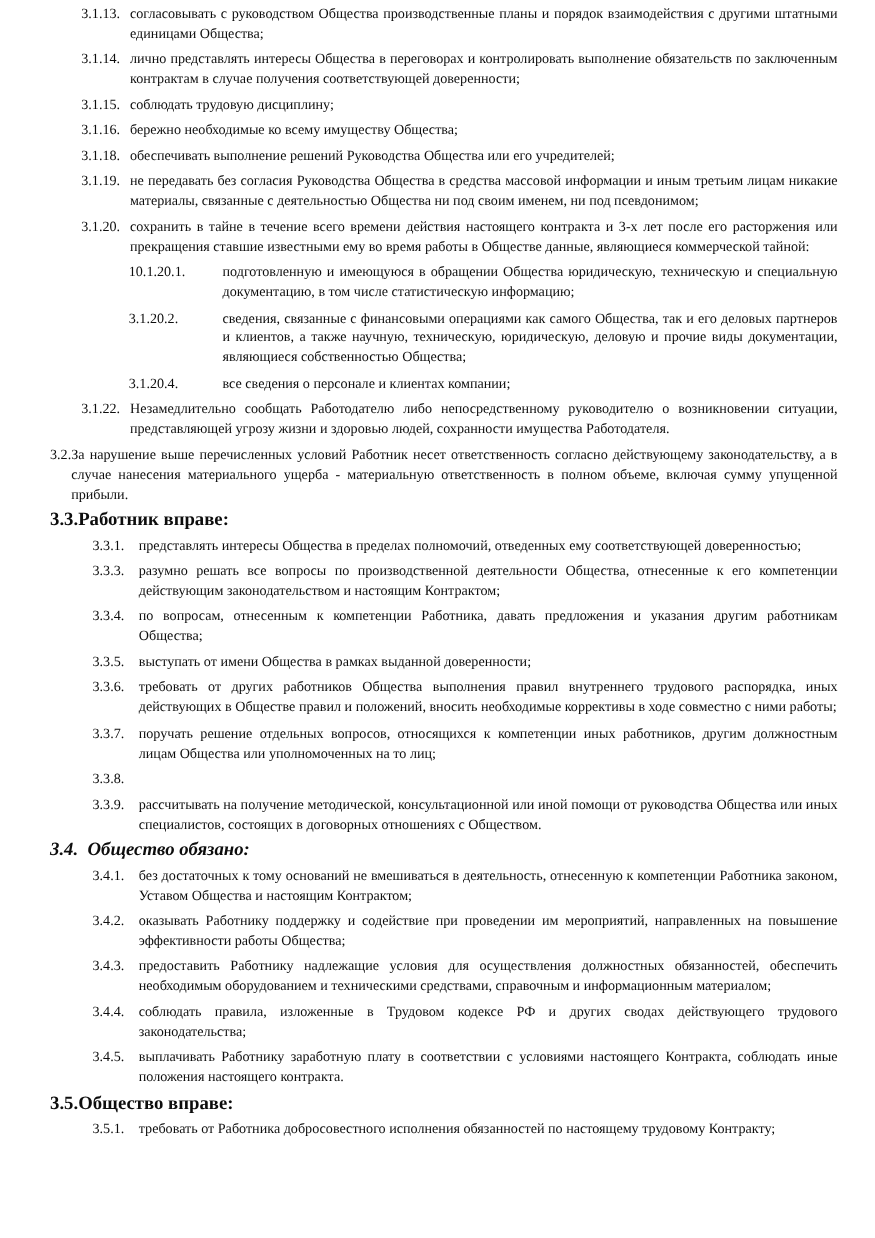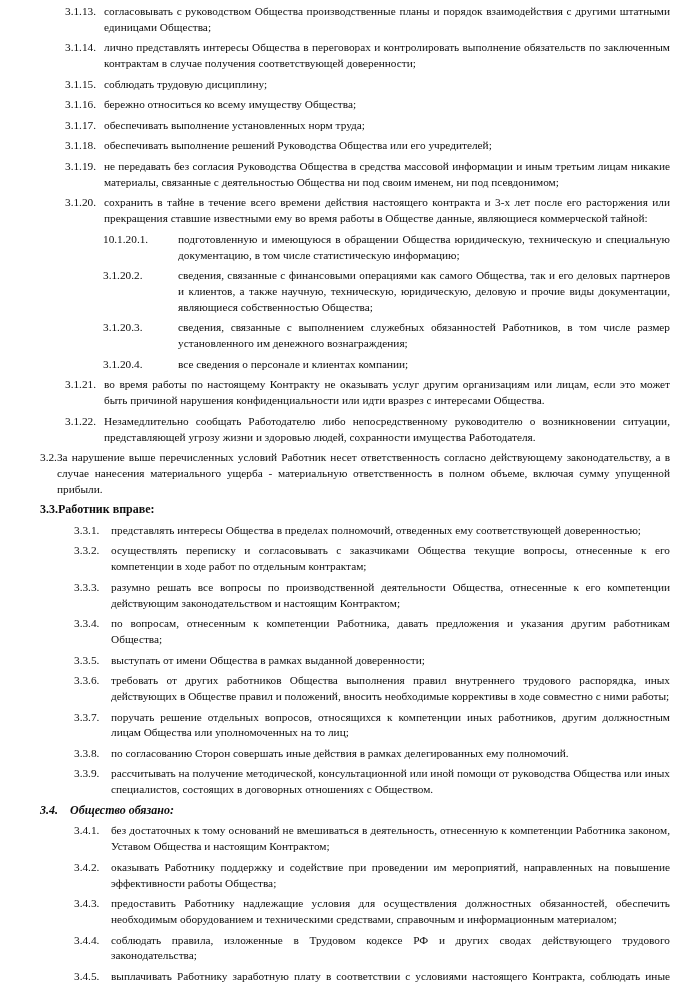--- a/index.html
+++ b/index.html
@@ -56,21 +56,21 @@
   .lvl3b .num { width: 33px; }
   .lvl3b .txt { padding-left: 4px; }
 
   
   .tight { padding-left: 27px; }
   .tight .num { width: auto; }
   .tight .txt { padding-left: 0; }
 
   
   .heading {
-    font-size: 12px;
+    font-size: 15px;
     line-height: 15.9px;
     font-weight: bold;
     margin: 0 0 4.6px 0;
     display: flex;
     align-items: flex-end;
   }
   .heading.h-tight { padding-left: 27px; }
   .heading.h-tight .num { white-space: nowrap; }
   .heading.h-tight .txt { padding-left: 0; }
 
@@ -90,25 +90,21 @@
       <div class="item lvl3">
         <span class="num">3.1.14.</span>
         <span class="txt">лично представлять интересы Общества в переговорах и контролировать выполнение обязательств по заключенным контрактам в случае получения соответствующей доверенности;</span>
       </div>
       <div class="item lvl3">
         <span class="num">3.1.15.</span>
         <span class="txt">соблюдать трудовую дисциплину;</span>
       </div>
       <div class="item lvl3">
         <span class="num">3.1.16.</span>
-        <span class="txt">бережно относиться ко всему имуществу Общества;</span>
-      </div>
-      <div class="item lvl3">
-        <span class="num">3.1.17.</span>
-        <span class="txt">обеспечивать выполнение установленных норм труда;</span>
+        <span class="txt">бережно необходимые ко всему имуществу Общества;</span>
       </div>
       <div class="item lvl3">
         <span class="num">3.1.18.</span>
         <span class="txt">обеспечивать выполнение решений Руководства Общества или его учредителей;</span>
       </div>
       <div class="item lvl3">
         <span class="num">3.1.19.</span>
         <span class="txt">не передавать без согласия Руководства Общества в средства массовой информации и иным третьим лицам никакие материалы, связанные с деятельностью Общества ни под своим именем, ни под псевдонимом;</span>
       </div>
       <div class="item lvl3">
@@ -117,52 +113,40 @@
       </div>
       <div class="item lvl4">
         <span class="num">10.1.20.1.</span>
         <span class="txt">подготовленную и имеющуюся в обращении Общества юридическую, техническую и специальную документацию, в том числе статистическую информацию;</span>
       </div>
       <div class="item lvl4">
         <span class="num">3.1.20.2.</span>
         <span class="txt">сведения, связанные с финансовыми операциями как самого Общества, так и его деловых партнеров и клиентов, а также научную, техническую, юридическую, деловую и прочие виды документации, являющиеся собственностью Общества;</span>
       </div>
       <div class="item lvl4">
-        <span class="num">3.1.20.3.</span>
-        <span class="txt">сведения, связанные с выполнением служебных обязанностей Работников, в том числе размер установленного им денежного вознаграждения;</span>
-      </div>
-      <div class="item lvl4">
         <span class="num">3.1.20.4.</span>
         <span class="txt">все сведения о персонале и клиентах компании;</span>
-      </div>
-      <div class="item lvl3">
-        <span class="num">3.1.21.</span>
-        <span class="txt">во время работы по настоящему Контракту не оказывать услуг другим организациям или лицам, если это может быть причиной нарушения конфиденциальности или идти вразрез с интересами Общества.</span>
       </div>
       <div class="item lvl3">
         <span class="num">3.1.22.</span>
         <span class="txt">Незамедлительно сообщать Работодателю либо непосредственному руководителю о возникновении ситуации, представляющей угрозу жизни и здоровью людей, сохранности имущества Работодателя.</span>
       </div>
       <div class="item tight">
         <span class="num">3.2.</span>
         <span class="txt">За нарушение выше перечисленных условий Работник несет ответственность согласно действующему законодательству, а в случае нанесения материального ущерба - материальную ответственность в полном объеме, включая сумму упущенной прибыли.</span>
       </div>
       <div class="heading h-tight">
         <span class="num">3.3.</span>
         <span class="txt">Работник вправе:</span>
       </div>
       <div class="item lvl3b">
         <span class="num">3.3.1.</span>
         <span class="txt">представлять интересы Общества в пределах полномочий, отведенных ему соответствующей доверенностью;</span>
       </div>
       <div class="item lvl3b">
-        <span class="num">3.3.2.</span>
-        <span class="txt">осуществлять переписку и согласовывать с заказчиками Общества текущие вопросы, отнесенные к его компетенции в ходе работ по отдельным контрактам;</span>
-      </div>
-      <div class="item lvl3b">
         <span class="num">3.3.3.</span>
         <span class="txt">разумно решать все вопросы по производственной деятельности Общества, отнесенные к его компетенции действующим законодательством и настоящим Контрактом;</span>
       </div>
       <div class="item lvl3b">
         <span class="num">3.3.4.</span>
         <span class="txt">по вопросам, отнесенным к компетенции Работника, давать предложения и указания другим работникам Общества;</span>
       </div>
       <div class="item lvl3b">
         <span class="num">3.3.5.</span>
         <span class="txt">выступать от имени Общества в рамках выданной доверенности;</span>
@@ -170,21 +154,20 @@
       <div class="item lvl3b">
         <span class="num">3.3.6.</span>
         <span class="txt">требовать от других работников Общества выполнения правил внутреннего трудового распорядка, иных действующих в Обществе правил и положений, вносить необходимые коррективы в ходе совместно с ними работы;</span>
       </div>
       <div class="item lvl3b">
         <span class="num">3.3.7.</span>
         <span class="txt">поручать решение отдельных вопросов, относящихся к компетенции иных работников, другим должностным лицам Общества или уполномоченных на то лиц;</span>
       </div>
       <div class="item lvl3b">
         <span class="num">3.3.8.</span>
-        <span class="txt">по согласованию Сторон совершать иные действия в рамках делегированных ему полномочий.</span>
       </div>
       <div class="item lvl3b">
         <span class="num">3.3.9.</span>
         <span class="txt">рассчитывать на получение методической, консультационной или иной помощи от руководства Общества или иных специалистов, состоящих в договорных отношениях с Обществом.</span>
       </div>
       <div class="heading h-wide">
         <span class="num">3.4.</span>
         <span class="txt">Общество обязано:</span>
       </div>
       <div class="item lvl3b">

